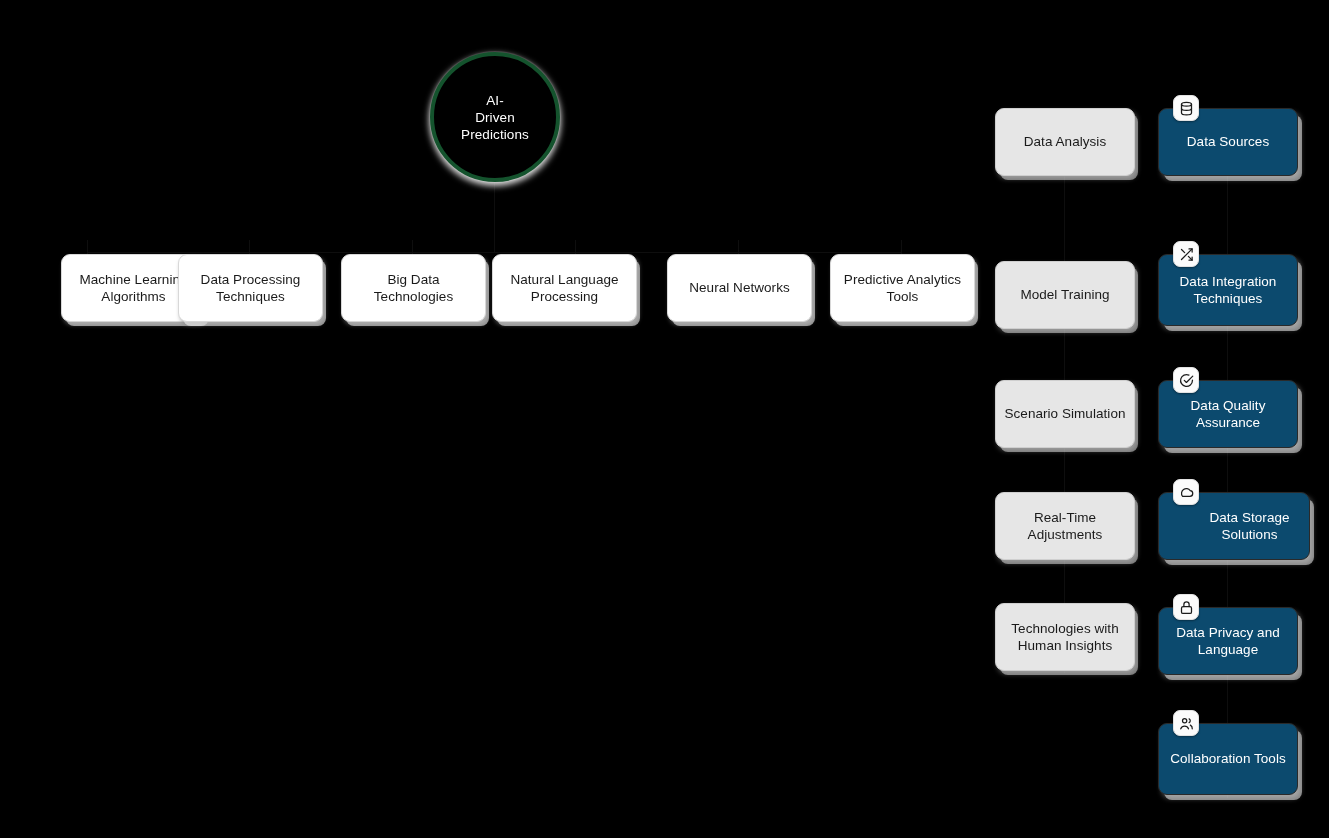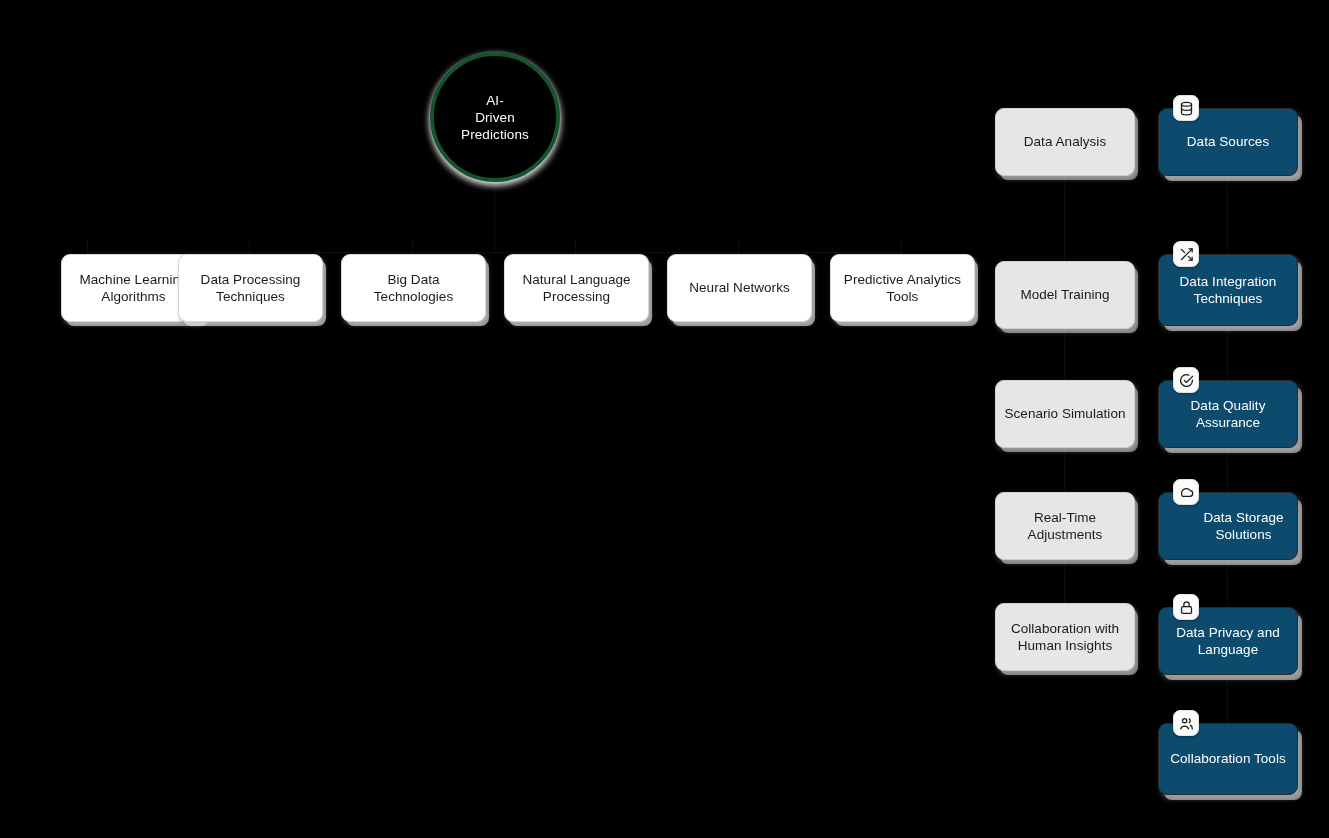--- a/index.html
+++ b/index.html
@@ -143,21 +143,21 @@
   </div>
 
   <div class="node white" style="left:178px; top:254px; width:145px; height:68px;">
     <span class="node-label">Data Processing Techniques</span>
   </div>
 
   <div class="node white" style="left:341px; top:254px; width:145px; height:68px;">
     <span class="node-label">Big Data Technologies</span>
   </div>
 
-  <div class="node white" style="left:504px; top:254px; width:145px; height:68px;">
+  <div class="node white" style="left:492px; top:254px; width:145px; height:68px;">
     <span class="node-label">Natural Language Processing</span>
   </div>
 
   <div class="node white" style="left:667px; top:254px; width:145px; height:68px;">
     <span class="node-label">Neural Networks</span>
   </div>
 
   <div class="node white" style="left:830px; top:254px; width:145px; height:68px;">
     <span class="node-label">Predictive Analytics Tools</span>
   </div>
@@ -172,21 +172,21 @@
 
   <div class="node grey" style="left:995px; top:380px; width:140px; height:68px;">
     <span class="node-label">Scenario Simulation</span>
   </div>
 
   <div class="node grey" style="left:995px; top:492px; width:140px; height:68px;">
     <span class="node-label">Real-Time Adjustments</span>
   </div>
 
   <div class="node grey" style="left:995px; top:603px; width:140px; height:68px;">
-    <span class="node-label">Collaboration with Human Insights</span>
+    <span class="node-label">Technologies with Human Insights</span>
   </div>
 
   <div class="node dark" style="left:1158px; top:108px; width:140px; height:68px;">
     <span class="icon-badge">
       <svg viewBox="0 0 24 24" fill="none" stroke-width="2" stroke-linecap="round" stroke-linejoin="round">
         <ellipse cx="12" cy="5" rx="8" ry="3"></ellipse>
         <path d="M4 5v14c0 1.66 3.58 3 8 3s8-1.34 8-3V5"></path>
         <path d="M4 12c0 1.66 3.58 3 8 3s8-1.34 8-3"></path>
       </svg>
     </span>
@@ -209,21 +209,21 @@
   <div class="node dark" style="left:1158px; top:380px; width:140px; height:68px;">
     <span class="icon-badge">
       <svg viewBox="0 0 24 24" fill="none" stroke-width="2" stroke-linecap="round" stroke-linejoin="round">
         <path d="M21.5 11.2V12a9.5 9.5 0 11-5.6-8.7"></path>
         <path d="M8.5 11.8l3.3 3.3L22 5"></path>
       </svg>
     </span>
     <span class="node-label">Data Quality Assurance</span>
   </div>
 
-  <div class="node dark" style="left:1158px; top:492px; width:140px; height:68px;padding-left:39px;">
+  <div class="node dark" style="left:1158px; top:492px; width:152px; height:68px;padding-left:39px;">
     <span class="icon-badge">
       <svg viewBox="0 0 24 24" fill="none" stroke-width="2" stroke-linecap="round" stroke-linejoin="round">
         <path d="M17.5 18a4.5 4.5 0 00.5-8.97A6.5 6.5 0 105.5 18h12z"></path>
       </svg>
     </span>
     <span class="node-label">Data Storage Solutions</span>
   </div>
 
   <div class="node dark" style="left:1158px; top:607px; width:140px; height:68px;">
     <span class="icon-badge">

